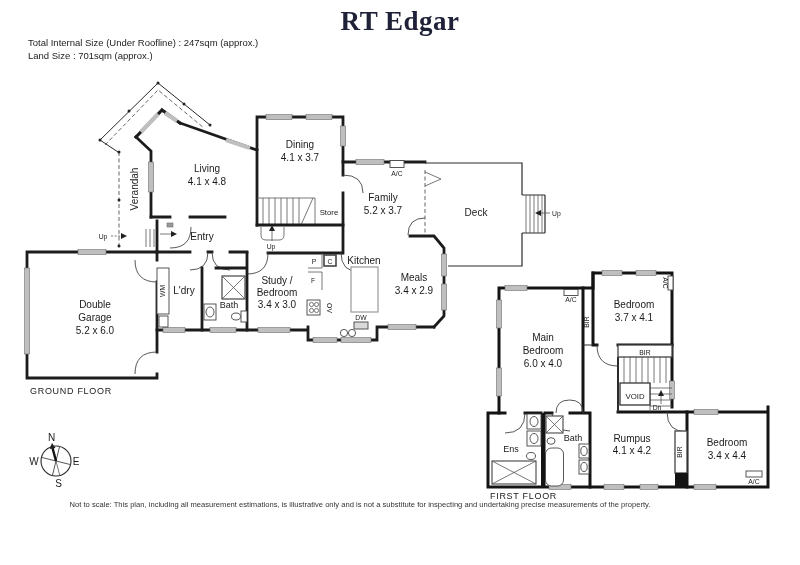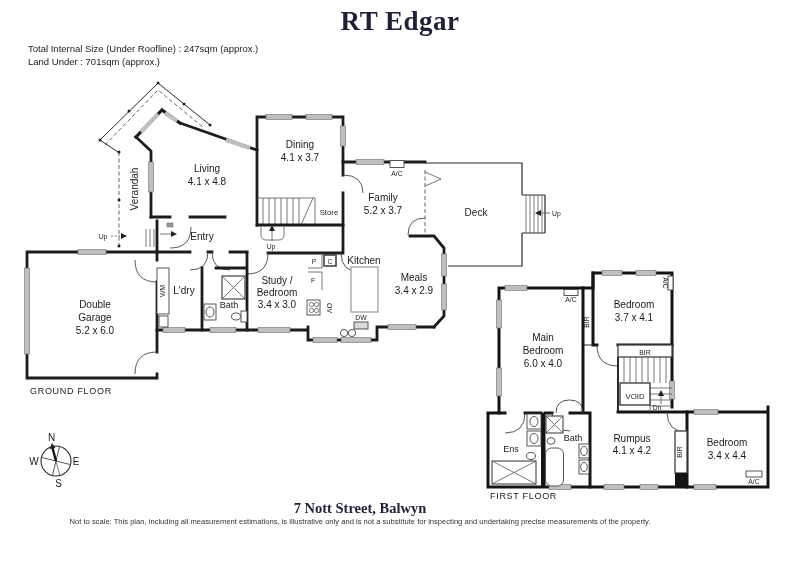--- a/index.html
+++ b/index.html
@@ -1,21 +1,21 @@
 <!DOCTYPE html>
 <html><head>
 <meta charset="utf-8">
 <style>
   html,body{margin:0;padding:0;background:#fff;}
   .page{position:relative;width:800px;height:565px;background:#ffffff;overflow:hidden;
         font-family:"Liberation Sans",sans-serif;color:#1a1a1a;}
   .brand{position:absolute;top:6px;left:0;width:800px;text-align:center;
          font-family:"Liberation Serif",serif;font-weight:bold;font-size:27px;
          letter-spacing:.5px;color:#1e2138;}
-  .size-info{position:absolute;top:42px;left:28px;font-size:9.5px;line-height:13px;color:#222;}
+  .size-info{position:absolute;top:36px;left:28px;font-size:9.5px;line-height:13px;color:#222;}
   .footer{position:absolute;left:0;top:500px;width:720px;text-align:center;}
   .address{font-family:"Liberation Serif",serif;font-weight:bold;font-size:14.5px;color:#1e2138;}
   .disclaimer{font-size:7.6px;color:#333;}
   svg.plan{position:absolute;left:0;top:0;}
   .wall{stroke:#1c1c1c;stroke-width:2.8;fill:none;stroke-linecap:square;}
   .wallff{stroke:#141414;stroke-width:3;fill:none;stroke-linecap:square;}
   .thin{stroke:#2a2a2a;stroke-width:1.2;fill:none;}
   .vthin{stroke:#555;stroke-width:.8;fill:none;}
   .arc{stroke:#444;stroke-width:.9;fill:none;}
   .dash{stroke:#555;stroke-width:.9;fill:none;stroke-dasharray:4,2.5;}
@@ -32,21 +32,21 @@
   .t-comp{font-size:10px;}
 </style>
 </head>
 <body>
 
 <div class="page">
 
   <div class="brand">RT Edgar</div>
   <div class="size-info">
     <div>Total Internal Size (Under Roofline) : 247sqm (approx.)</div>
-    <div>Land Under : 701sqm (approx.)</div>
+    <div>Land Size : 701sqm (approx.)</div>
   </div>
 
   <svg class="plan" width="800" height="565" viewBox="0 0 800 565">
 
     <g>
 
       <g>
         <path class="thin" d="M100,140 L158,83 L210,125 M100,140 L118,152" style="stroke-width:1"></path>
         <path class="dash" d="M105,145 L158,90 L204,128"></path>
         <path class="dash" d="M119,152 L119,248"></path>
@@ -300,17 +300,16 @@
       <line class="vthin" x1="56" y1="461" x2="59.8" y2="475.5"></line>
       <polygon class="dot" points="52,443 49.5,449 55.5,448"></polygon>
       <text class="t-comp" x="51.5" y="441" text-anchor="middle">N</text>
       <text class="t-comp" x="76" y="464.5" text-anchor="middle">E</text>
       <text class="t-comp" x="58.5" y="487" text-anchor="middle">S</text>
       <text class="t-comp" x="34" y="465" text-anchor="middle">W</text>
     </g>
   </svg>
 
   <div class="footer">
-    <div class="address">7 Nott Street, Balwyn</div>
     <div class="disclaimer">Not to scale: This plan, including all measurement estimations, is illustrative only and is not a substitute for inspecting and undertaking precise measurements of the property.</div>
   </div>
 
 </div>
 
 </body></html>

